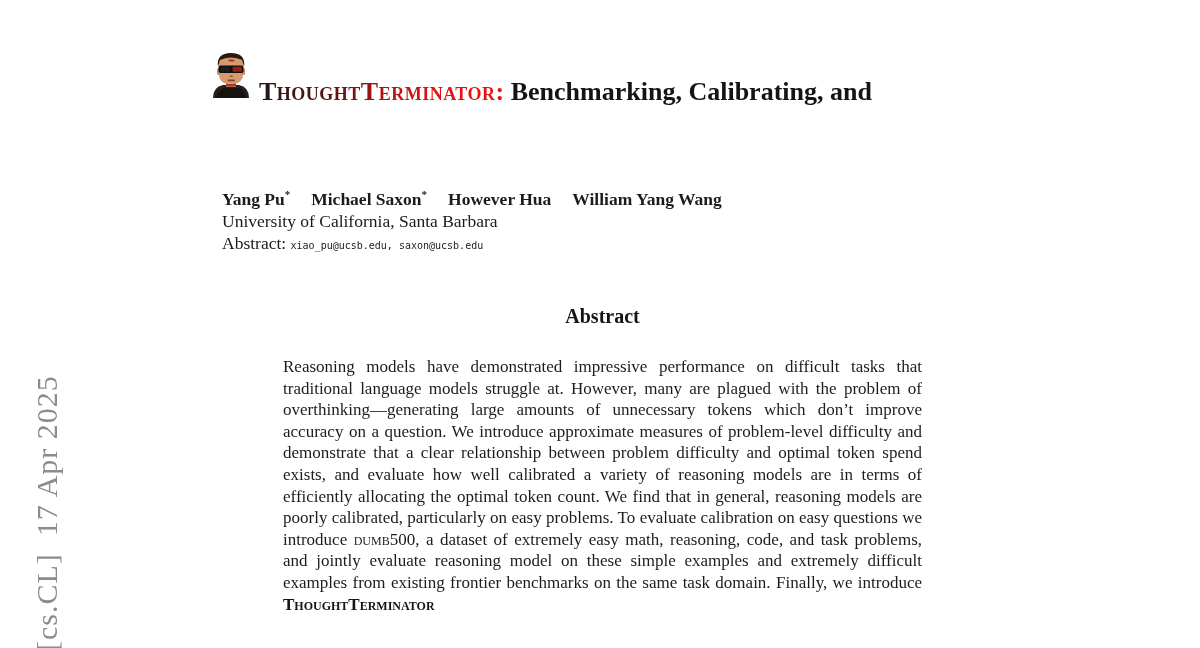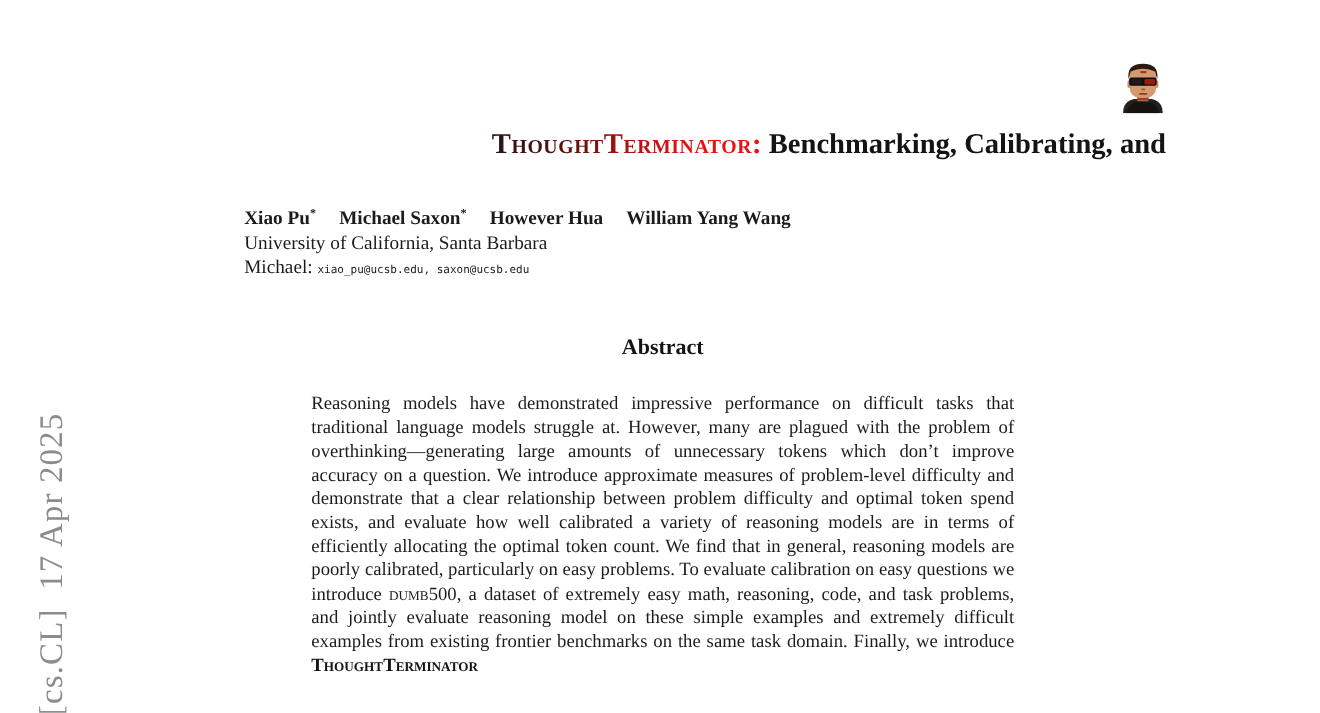--- a/index.html
+++ b/index.html
@@ -32,21 +32,20 @@
     width: 850px;
     font-weight: bold;
     font-size: 26px;
     color: #141414;
   }
   .title-line1 {
     display: flex;
     align-items: flex-end;
     gap: 7px;
     height: 49px;
-    flex-direction: column;
   }
   .title-line1 .t-text { line-height: 1.05; }
   .title-line2 { margin-top: 4px; line-height: 1.15; }
   .brand {
     font-variant: small-caps;
     letter-spacing: 0.5px;
     background: linear-gradient(90deg, #241515 0%, #63120f 32%, #b61312 55%, #e81212 78%, #e81212 100%);
     -webkit-background-clip: text;
     background-clip: text;
     color: transparent;
@@ -137,22 +136,22 @@
         <rect x="19.5" y="24.5" width="3.5" height="1.6" rx="0.8" fill="#8a5a3a"></rect>
         <rect x="17.5" y="28.6" width="7.5" height="1.6" rx="0.8" fill="#7a4633"></rect>
       </svg>
     </span>
     <span class="t-text"><span class="brand">ThoughtTerminator</span><span class="brand-colon">:</span><span> Benchmarking, Calibrating, and</span></span>
   </div>
 </div>
 
 <div class="authors-block">
   <div class="author-row">
-    <span class="author-name"><span>Xiao Pu</span><span class="author-mark">*</span></span><span class="author-name"><span>Michael Saxon</span><span class="author-mark">*</span></span><span class="author-name"><span>However Hua</span><span class="author-mark"></span></span><span class="author-name"><span>William Yang Wang</span><span class="author-mark"></span></span>
+    <span class="author-name"><span>Yang Pu</span><span class="author-mark">*</span></span><span class="author-name"><span>Michael Saxon</span><span class="author-mark">*</span></span><span class="author-name"><span>However Hua</span><span class="author-mark"></span></span><span class="author-name"><span>William Yang Wang</span><span class="author-mark"></span></span>
   </div>
   <div class="affiliation-row">University of California, Santa Barbara</div>
-  <div class="contact-row"><span>Michael: </span><span class="mono">xiao_pu@ucsb.edu, saxon@ucsb.edu</span></div>
+  <div class="contact-row"><span>Abstract: </span><span class="mono">xiao_pu@ucsb.edu, saxon@ucsb.edu</span></div>
 </div>
 
 <div class="abstract-block">
   <div class="abstract-heading">Abstract</div>
   <div class="abstract-body"><span>Reasoning models have demonstrated impressive performance on difficult tasks that traditional language models struggle at. However, many are plagued with the problem of overthinking—generating large amounts of unnecessary tokens which don’t improve accuracy on a question. We introduce approximate measures of problem-level difficulty and demonstrate that a clear relationship between problem difficulty and optimal token spend exists, and evaluate how well calibrated a variety of reasoning models are in terms of efficiently allocating the optimal token count. We find that in general, reasoning models are poorly calibrated, particularly on easy problems. To evaluate calibration on easy questions we introduce </span><span class="sc-word">DUMB500</span><span>, a dataset of extremely easy math, reasoning, code, and task problems, and jointly evaluate reasoning model on these simple examples and extremely difficult examples from existing frontier benchmarks on the same task domain. Finally, we introduce </span><span class="sc-brand-bold">ThoughtTerminator</span></div>
 </div>
 
 </body></html>

